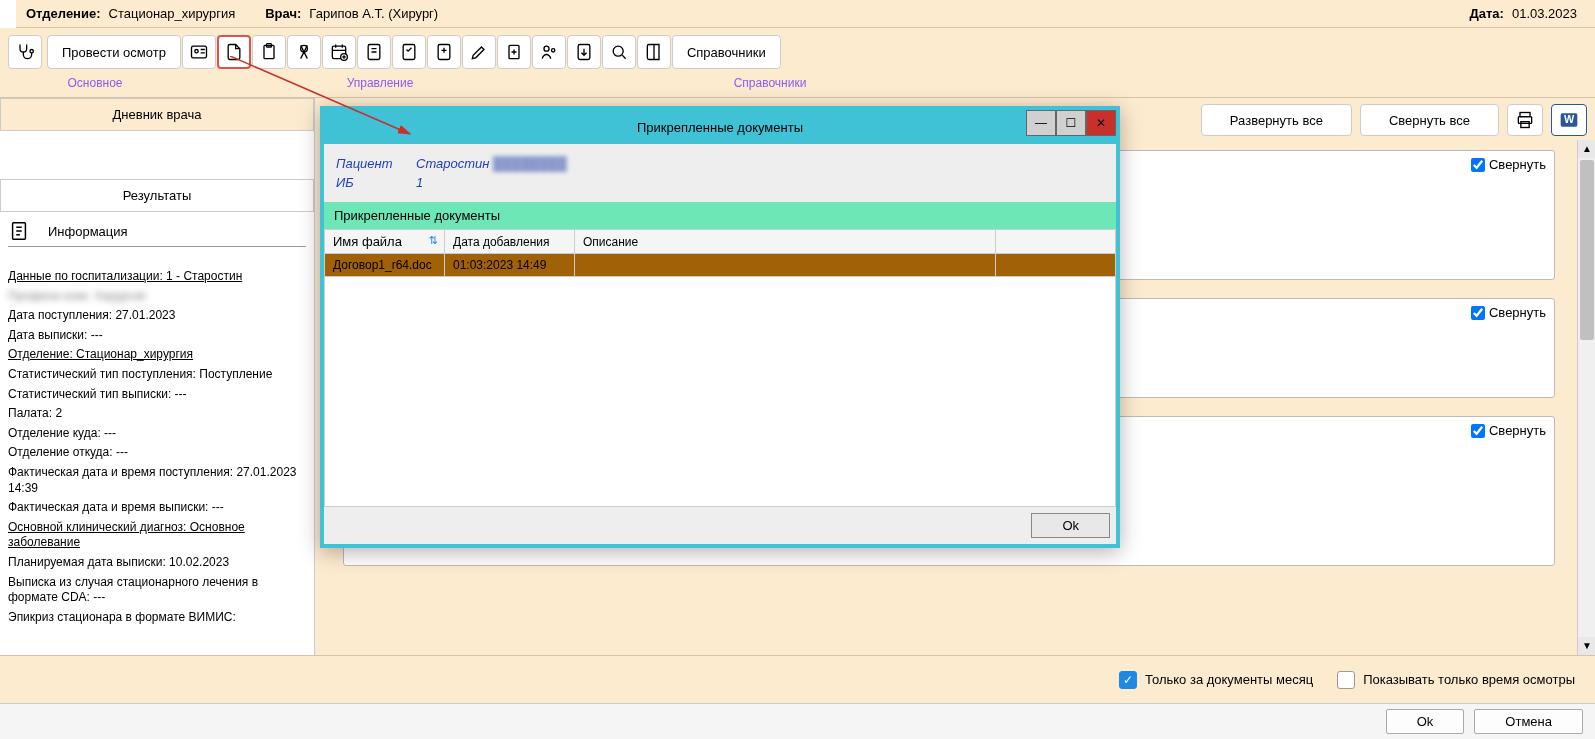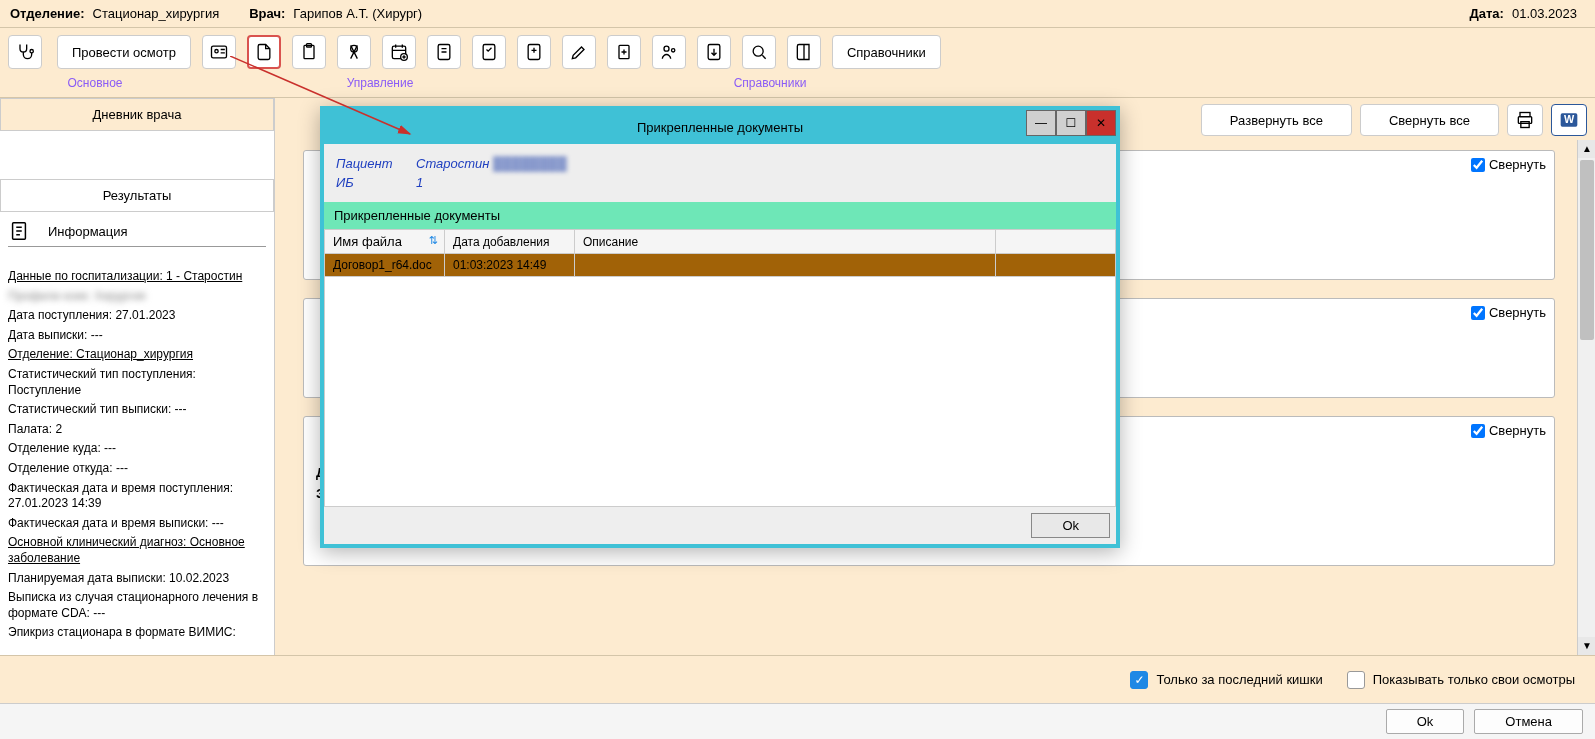--- a/index.html
+++ b/index.html
@@ -1,39 +1,39 @@
 <!DOCTYPE html>
 <html><head>
 <meta charset="utf-8">
 <style>
 * { box-sizing: border-box; margin: 0; padding: 0; font-family: Arial, sans-serif; font-size: 13px; }
 html, body { width: 1595px; height: 739px; overflow: hidden; background: #fff; }
 
-.top-bar { background: #fdebd0; height: 28px; display: flex; align-items: center; padding: 0 10px; border-bottom: 1px solid #d4c5a9; }
+.top-bar { background: #fdebd0; height: 28px; display: flex; align-items: center; padding: 0 10px; border-bottom: 1px solid #d4c5a9; margin-left: 16px; }
 .top-bar .label { font-weight: bold; margin-right: 8px; }
 .top-bar .value { margin-right: 30px; }
 .top-bar .date-group { margin-left: auto; display: flex; }
 
-.ribbon { background: #fdebd0; height: 48px; display: flex; align-items: center; padding: 4px 8px; gap: 11px; }
+.ribbon { background: #fdebd0; height: 48px; display: flex; align-items: center; padding: 4px 8px; gap: 1px; }
 .ribbon-btn { background: #fff; border: 1px solid #ccc; border-radius: 4px; height: 34px; display: flex; align-items: center; justify-content: center; cursor: pointer; padding: 0 8px; }
 .ribbon-btn.icon { width: 34px; padding: 0; }
 .ribbon-btn.text { padding: 0 14px; }
 .ribbon-btn.first-group { margin-right: 4px; }
 .ribbon-btn.highlighted { border: 2px solid #d9534f; }
 .ribbon svg { width: 20px; height: 20px; }
 
 .ribbon-groups { background: #fdebd0; height: 22px; display: flex; border-bottom: 1px solid #d4c5a9; }
 .ribbon-group-label { text-align: center; font-size: 12px; color: #8b5cf6; }
 .rg1 { width: 190px; }
 .rg2 { width: 380px; }
 .rg3 { width: 400px; }
 
 .main-area { display: flex; height: calc(739px - 28px - 48px - 22px - 48px - 36px); }
 
-.left-panel { width: 275px; background: #fff; border-right: 1px solid #ccc; display: flex; flex-direction: column; }
+.left-panel { width: 315px; background: #fff; border-right: 1px solid #ccc; display: flex; flex-direction: column; }
 .tab-row { display: flex; flex-direction: column; }
 .tab { padding: 8px; text-align: center; border: 1px solid #ccc; background: #fdebd0; cursor: pointer; }
 .tab.active { background: #fff; margin-top: 48px; }
 
 .info-panel { padding: 8px; overflow-y: auto; flex: 1; }
 .info-header { display: flex; align-items: center; gap: 18px; margin-bottom: 22px; border-bottom: 1px solid #999; padding-bottom: 4px; }
 .info-line { font-size: 12px; margin: 4px 0; line-height: 1.3; }
 .info-line.underlined { text-decoration: underline; }
 .info-blur { filter: blur(3px); color: #888; }
 
@@ -297,25 +297,25 @@
       <div class="scrollbar-arrow up">▲</div>
       <div class="scrollbar-thumb"></div>
       <div class="scrollbar-arrow down">▼</div>
     </div>
   </div>
 </div>
 
 <div class="filters-bar">
   <div class="filter-check">
     <div class="chk checked">✓</div>
-    <span>Только за последний кишки</span>
+    <span>Только за документы месяц</span>
   </div>
   <div class="filter-check">
     <div class="chk"></div>
-    <span>Показывать только свои осмотры</span>
+    <span>Показывать только время осмотры</span>
   </div>
 </div>
 
 <div class="footer-bar">
   <button class="footer-btn">Ok</button>
   <button class="footer-btn">Отмена</button>
 </div>
 
 <svg class="arrow-svg" width="200" height="90">
   <defs>

